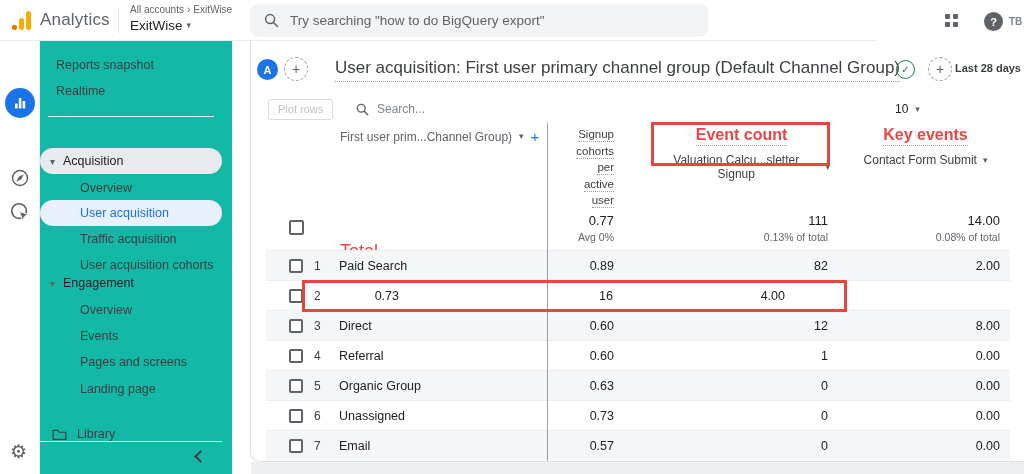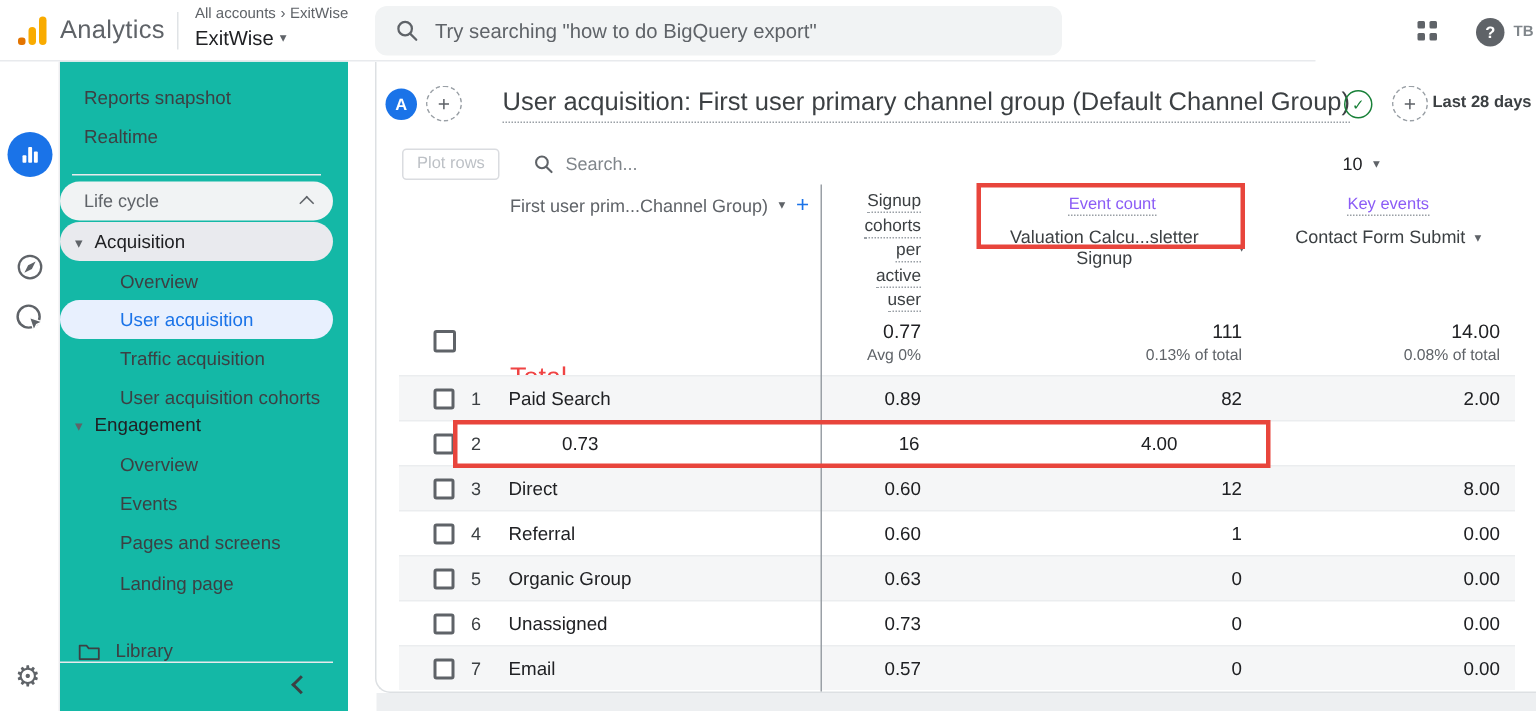--- a/index.html
+++ b/index.html
@@ -81,21 +81,21 @@
   .cb { width:15px; height:15px; border:2px solid #5f6368; border-radius:2px; background:#fff; flex:none; }
   .tbl-topline { position:absolute; left:285px; top:122px; width:725px; height:1px; background:#ebedef; }
   .col-div { position:absolute; left:547px; top:123px; width:1px; height:338px; background:#9aa0a6; z-index:3; }
   .hdr-cb { position:absolute; left:288px; top:127px; }
   .dim-hdr { position:absolute; left:340px; top:128px; display:flex; align-items:center; gap:7px; font-size:12px; color:#5f6368; z-index:6; }
   .dim-plus { color:#1a73e8; font-size:15px; font-weight:500; }
   .dim-plus::before { content:"+"; }
   .eng-hdr { position:absolute; left:500px; top:126px; width:114px; text-align:right; font-size:11.5px; font-weight:500; color:#3c4043; line-height:16.5px; z-index:6; }
   .eng-hdr span { border-bottom:1px dotted #9aa0a6; padding-bottom:1px; }
   .metric-hdr { position:absolute; top:126px; text-align:center; z-index:6; }
-  .metric-hdr .m-title { font-size:11px; font-weight:400; color:#8b5cf6; border-bottom:1px dotted #9aa0a6; padding-bottom:1px; display:inline-block; }
+  .metric-hdr .m-title { font-size:16px; font-weight:700; color:#ef4444; border-bottom:1px dotted #9aa0a6; padding-bottom:1px; display:inline-block; }
   .metric-hdr .m-sub { margin-top:7px; font-size:12px; color:#3c4043; display:flex; align-items:center; justify-content:center; gap:6px; }
   .hdr-bottomline { position:absolute; left:266px; top:205px; width:744px; height:1px; background:#d5d8db; }
 
   .total-row { position:absolute; left:266px; top:206px; width:744px; height:43px; display:flex; align-items:center; padding-right:10px; z-index:2; }
   .total-row .cb { margin-left:23px; }
   .total-label { margin-left:36px; flex:1; font-size:18px; color:#ef4444;margin-top:47px; }
   .tcol { display:flex; flex-direction:column; align-items:flex-end; gap:3px; }
   .tcol .tval { font-size:13px; color:#202124; }
   .tcol .tnote { font-size:10.5px; color:#5f6368; }
   .w-eng { width:70px; } .w-evt { width:214px; } .w-key { width:172px; }
@@ -183,24 +183,20 @@
 
   <div id="nav">
     <div class="nav-row top-item" style="top:11px;">
       <span>Reports snapshot</span>
     </div>
     <div class="nav-row top-item" style="top:37px;">
       <span>Realtime</span>
     </div>
     <div class="nav-div" style="top:75px;"></div>
 
-    <div class="nav-row section" style="top:80px;">
-      <span>Life cycle</span>
-      <span class="chev-up"></span>
-    </div>
 
     <div class="nav-row parent acq-pill" style="top:107px;">
       <span class="tri-down"></span>
       <span>Acquisition</span>
     </div>
     <div class="nav-row child" style="top:134px;">
       <span>Overview</span>
     </div>
     <div class="nav-row child active-pill" style="top:159px;">
       <span>User acquisition</span>

